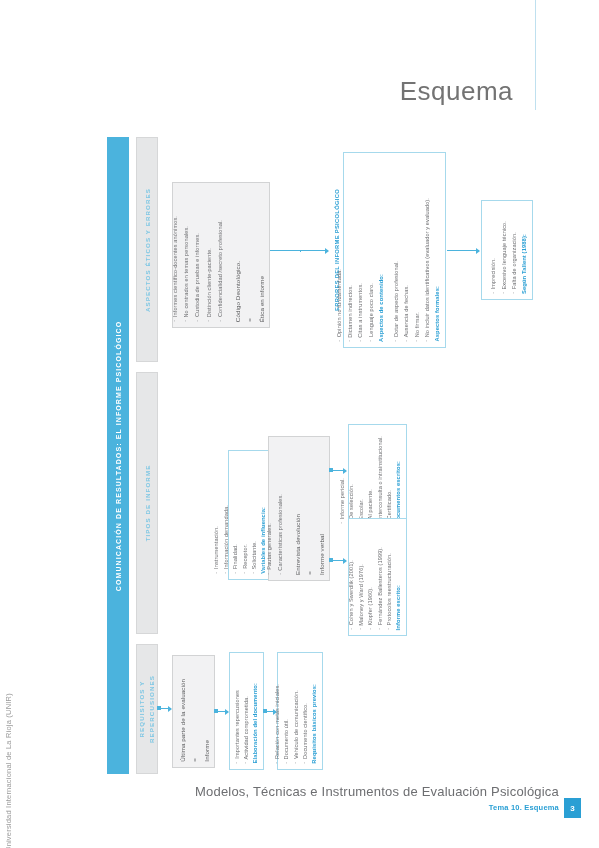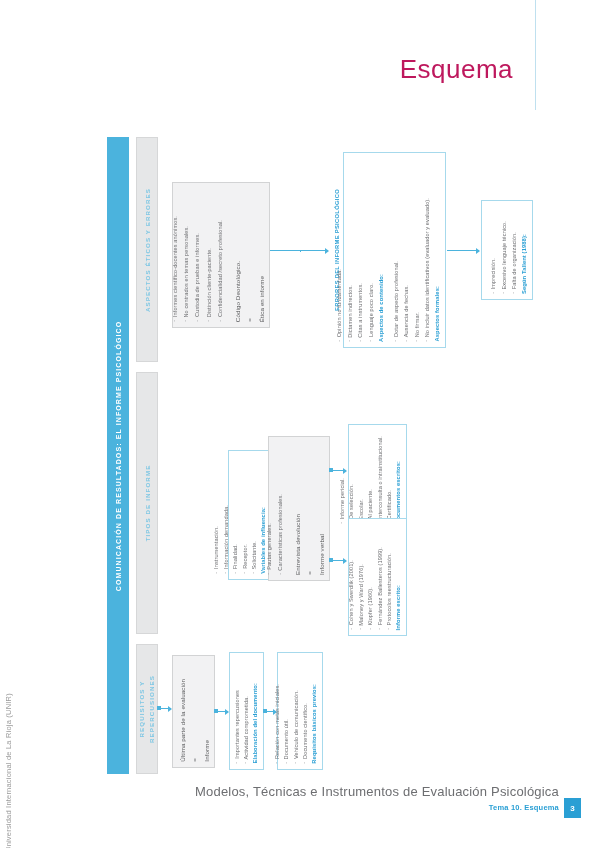--- a/index.html
+++ b/index.html
@@ -9,23 +9,23 @@
     background: #ffffff;
     font-family: "Liberation Sans", sans-serif;
     color: #58595b;
     position: relative;
     overflow: hidden;
   }
 
   
   #page-title {
     position: absolute;
-    right: 86px; top: 54px;
+    right: 86px; top: 76px;
     font-size: 26px;
-    color: #be185d;
+    color: #737373;
     letter-spacing: 0.5px;
     font-weight: 400;
     white-space: nowrap;
   }
   #header-rule {
     position: absolute;
     left: 535px; top: 0px;
     width: 1px; height: 110px;
     background: #bfe0ef;
   }

